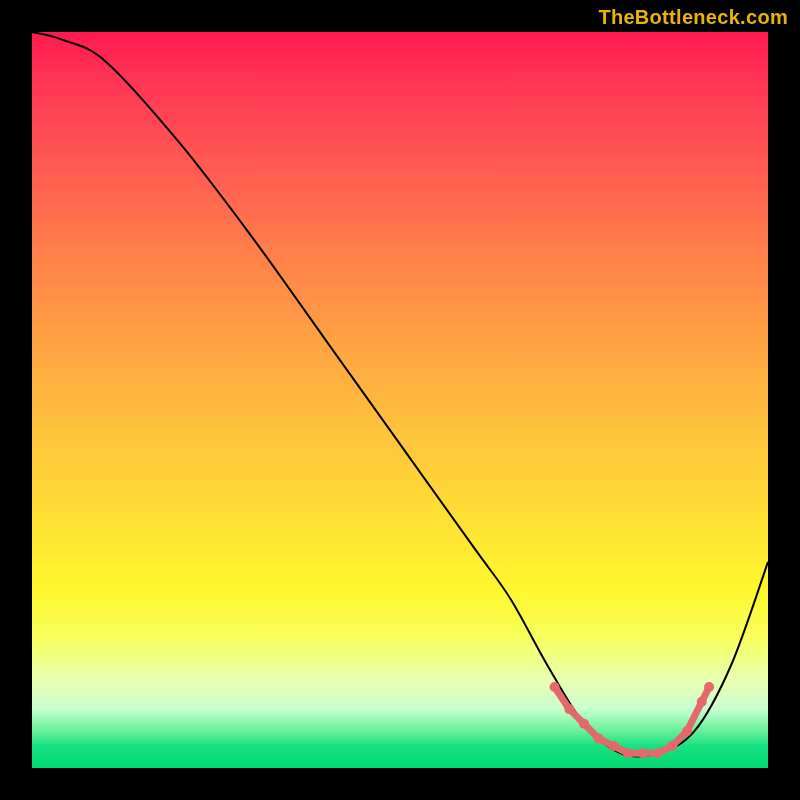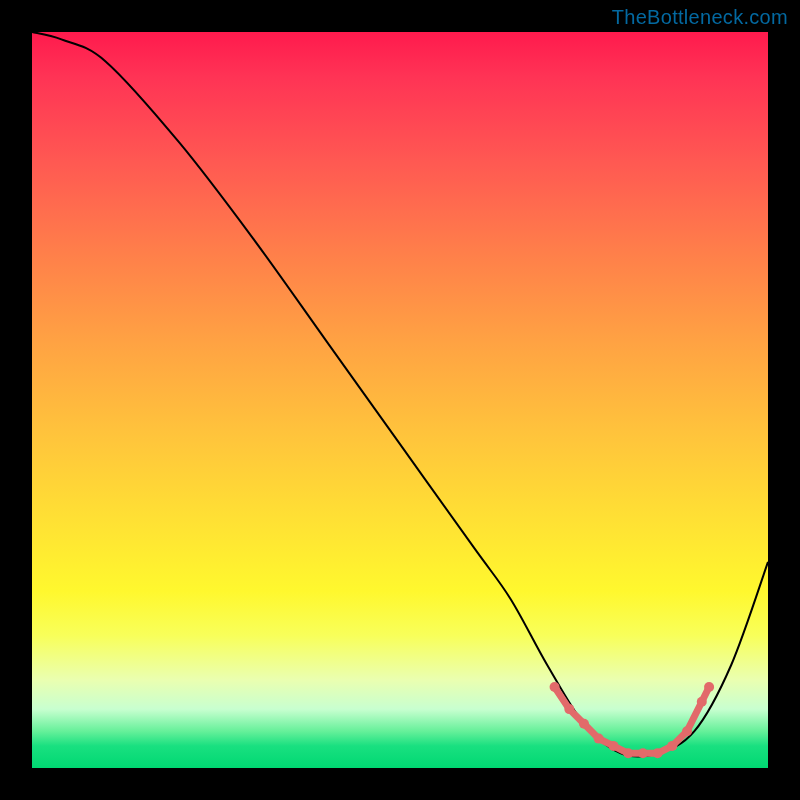--- a/index.html
+++ b/index.html
@@ -31,22 +31,22 @@
       #66f09a 95%,
       #19e080 97%,
       #00d872 100%);
   }
   .watermark {
     position: absolute;
     top: 6px;
     right: 12px;
     font-family: Arial, Helvetica, sans-serif;
     font-size: 20px;
-    font-weight: 400;
-    color: #0369a1;
+    font-weight: 700;
+    color: #eab308;
     letter-spacing: 0.3px;
   }
   .curve-svg {
     position: absolute;
     left: 0; top: 0;
     width: 100%;
     height: 100%;
   }
   .curve-line { fill: none; stroke: #000; stroke-width: 2; }
   .marker { fill: #e26a6a; }

